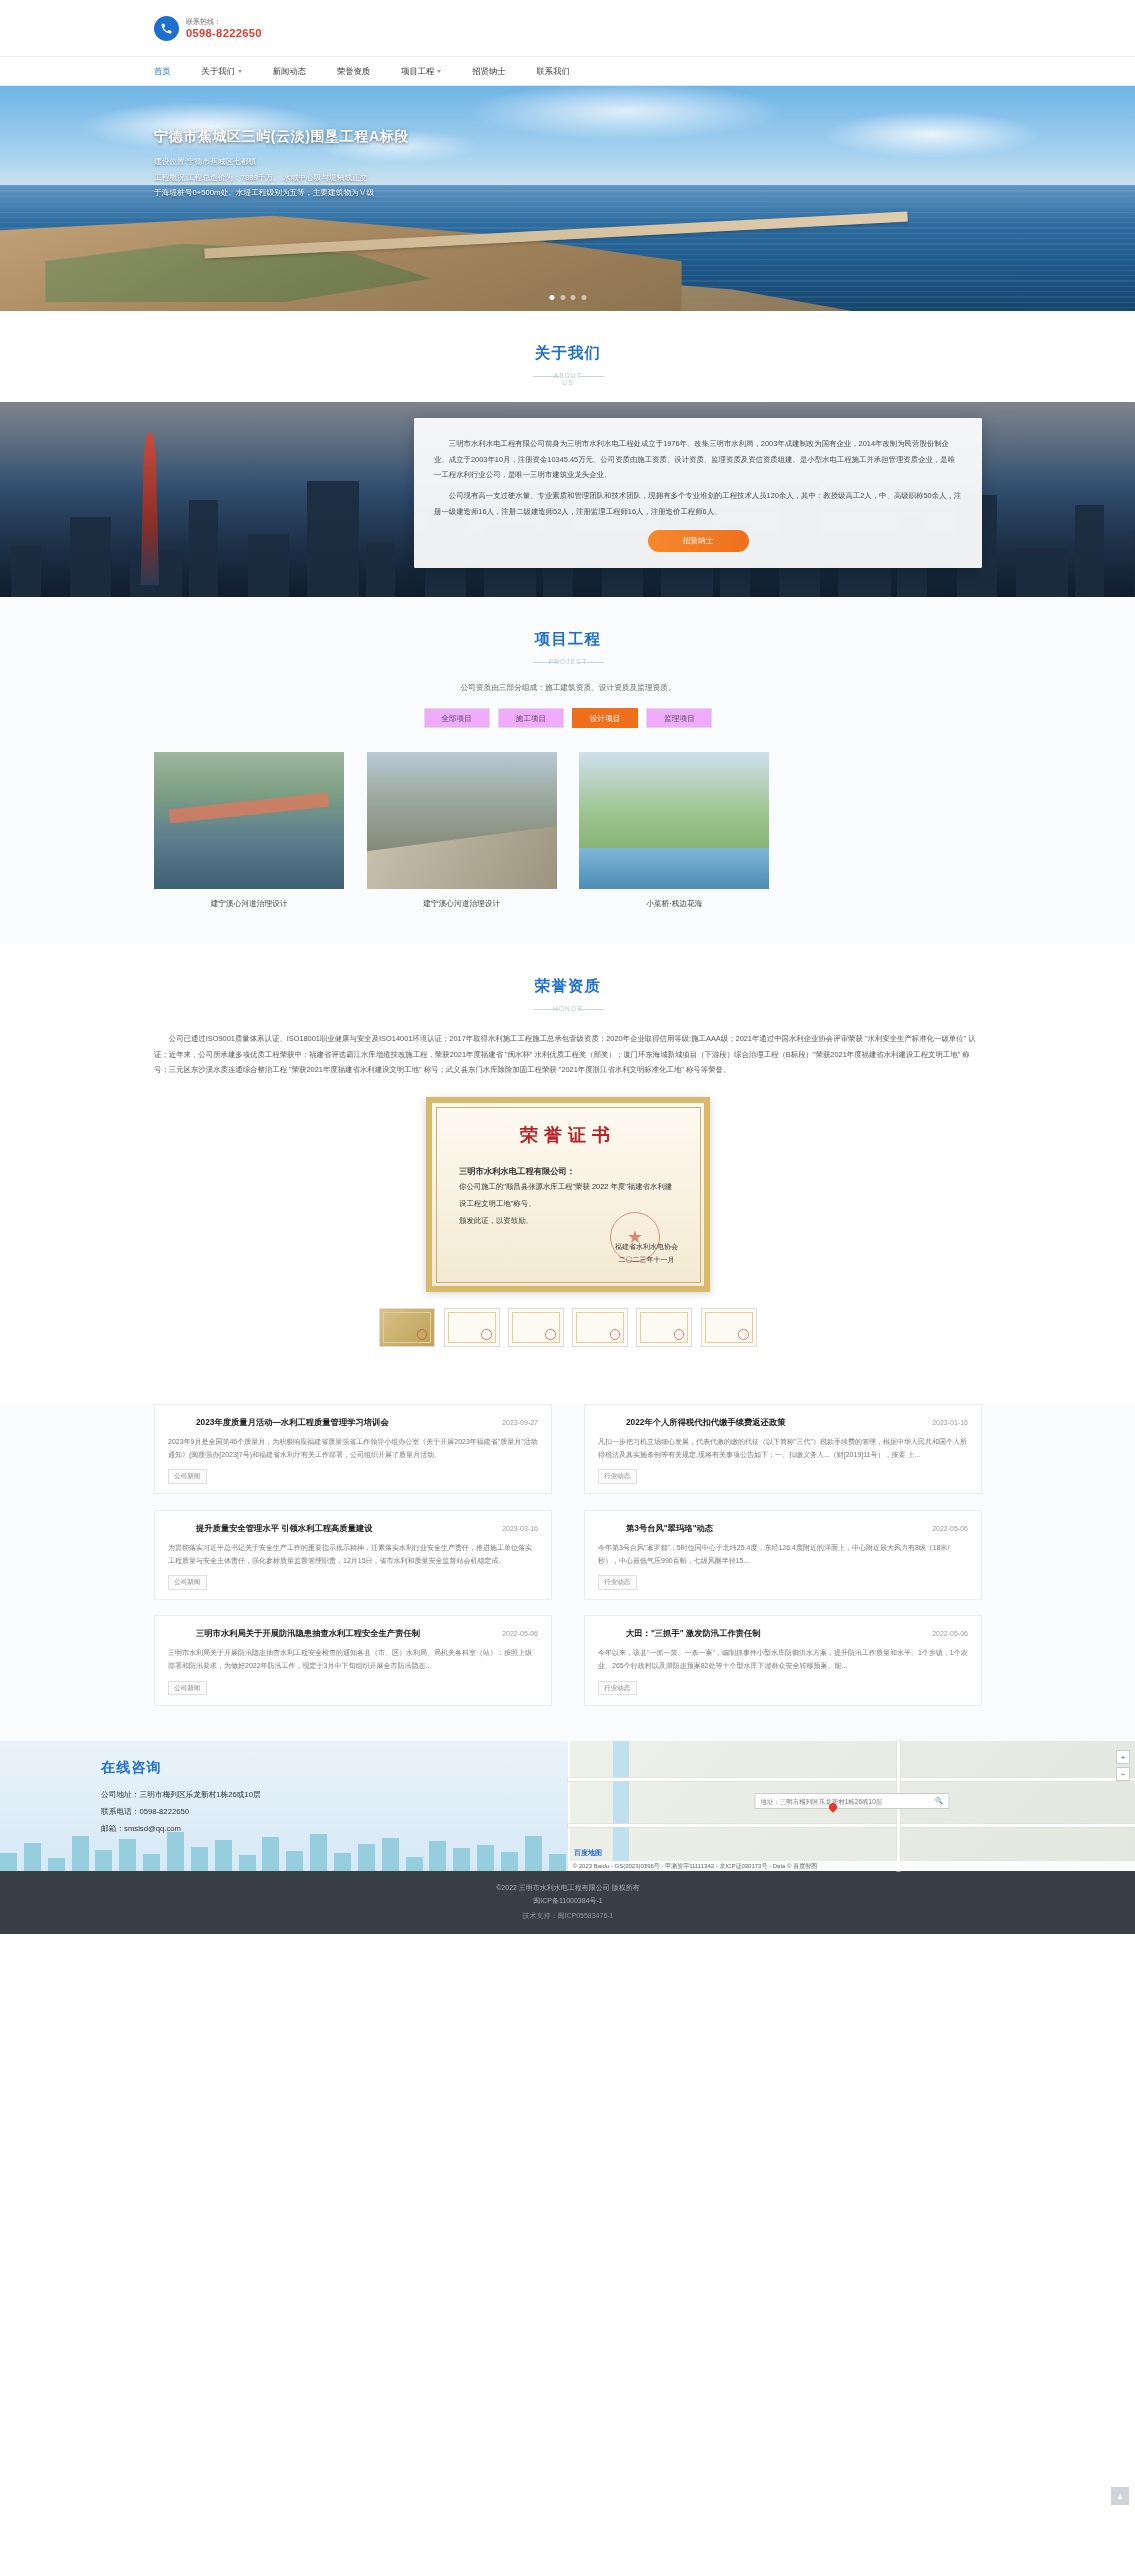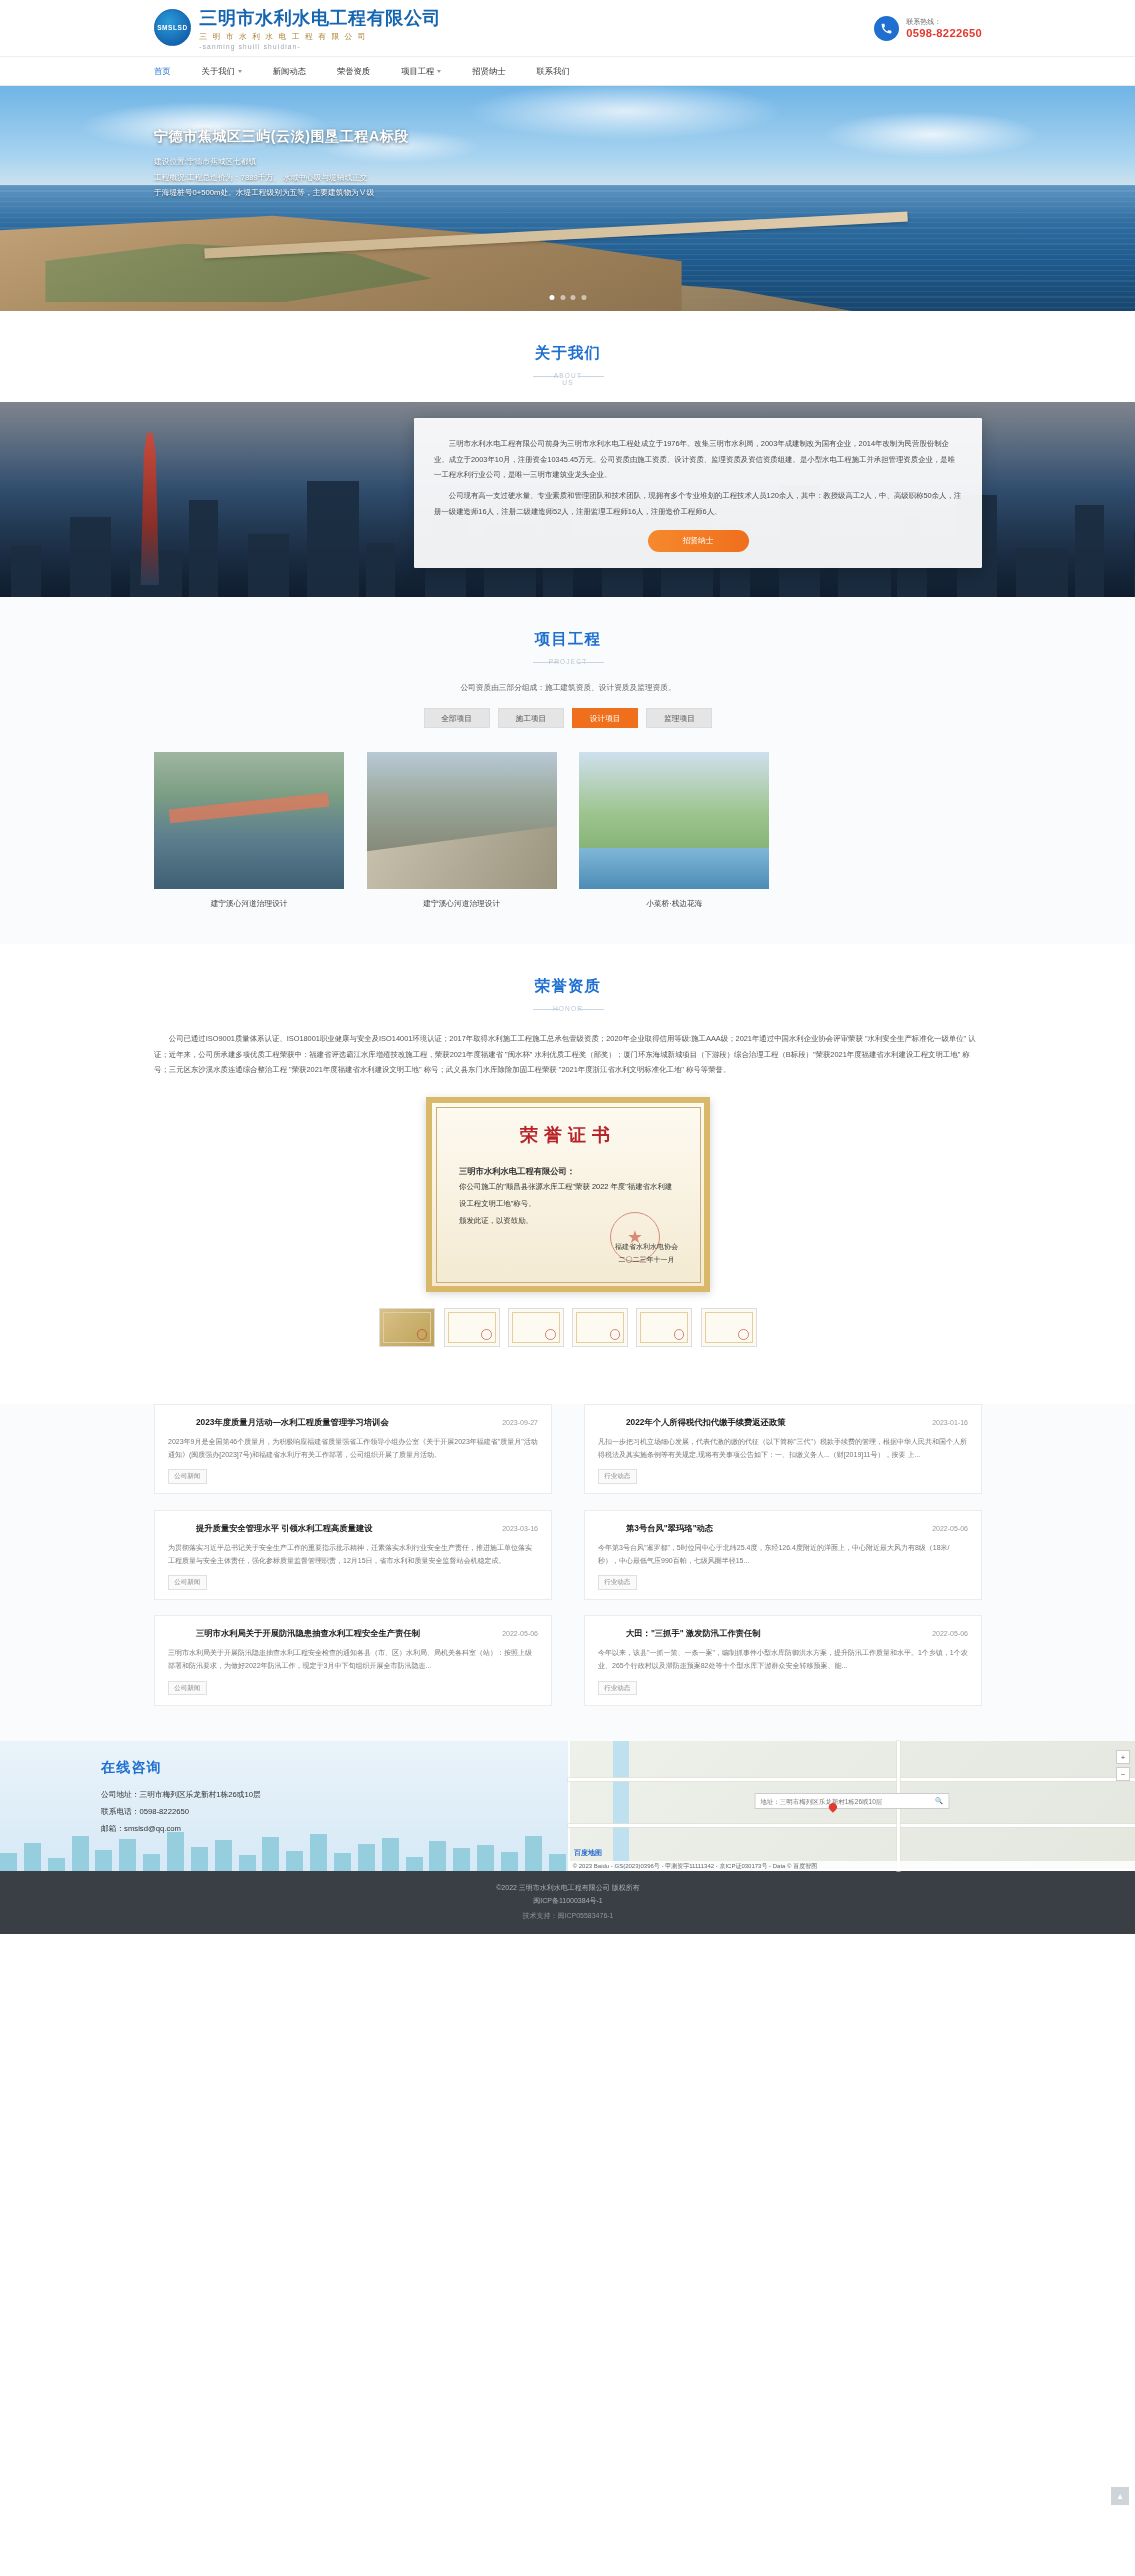--- a/index.html
+++ b/index.html
@@ -187,21 +187,21 @@
     text-align: center; color: #fff; font-size: 7.7px; border: none; cursor: pointer;
     background: linear-gradient(to right, #f6892d, #ef6f1c); border-radius: 11.2px;
   }
 
   
   .projects { background: #fafbfc; padding-bottom: 35px; }
   .proj-desc { text-align: center; font-size: 7.7px; color: #666; margin-top: 16.6px; }
   .proj-tabs { display: flex; justify-content: center; gap: 8.3px; margin-top: 15.4px; }
   .proj-tab {
     width: 66px; height: 20px; line-height: 20px; text-align: center;
-    font-size: 7.7px; color: #555; background: #e5e5e5; border: 0.6px solid #dcdcdc; cursor: pointer;
+    font-size: 7.7px; color: #555; background: #f0abfc; border: 0.6px solid #dcdcdc; cursor: pointer;
   }
   .proj-tab.active { background: #ef6f1c; color: #fff; border-color: #ef6f1c; }
   .proj-grid {
     display: grid; grid-template-columns: repeat(4, 1fr); gap: 22.5px; margin-top: 24px;
   }
   .proj-card { cursor: pointer; }
   .proj-thumb { width: 100%; height: 137px; overflow: hidden; position: relative; }
   .proj-caption { text-align: center; font-size: 7.7px; color: #444; margin-top: 9.5px; }
 
   .thumb-a { background: linear-gradient(to bottom, #8fa98c 0%, #6f8c6b 38%, #b9c4a8 55%, #7d9a93 100%); }
@@ -359,30 +359,20 @@
   .back-top {
     position: fixed; right: 6px; bottom: 71px; width: 18px; height: 18px;
     background: #cfd4d8; color: #fff; text-align: center; line-height: 18px; font-size: 8.3px;
   }
 </style>
 </head>
 <body>
 
 <header class="site-header">
   <div class="wrap header-top">
-    <div class="logo-area">
-      <div class="logo-mark">
-        <span>SMSLSD</span>
-      </div>
-      <div class="logo-text">
-        <div class="cn">三明市水利水电工程有限公司</div>
-        <div class="sub">三 明 市 水 利 水 电 工 程 有 限 公 司</div>
-        <div class="pin">-sanming shuili shuidian-</div>
-      </div>
-    </div>
     <div class="contact-area">
       <div class="phone-circle">
         <svg viewBox="0 0 24 24">
             <path d="M6.6 10.8c1.4 2.8 3.8 5.1 6.6 6.6l2.2-2.2c.3-.3.7-.4 1-.2 1.2.4 2.4.6 3.6.6.6 0 1 .4 1 1V20c0 .6-.4 1-1 1C10.6 21 3 13.4 3 4c0-.6.4-1 1-1h3.5c.6 0 1 .4 1 1 0 1.3.2 2.5.6 3.6.1.4 0 .8-.2 1l-2.3 2.2z"></path>
           </svg>
       </div>
       <div class="contact-text">
         <div class="label">联系热线：</div>
         <div class="num">0598-8222650</div>
       </div>

